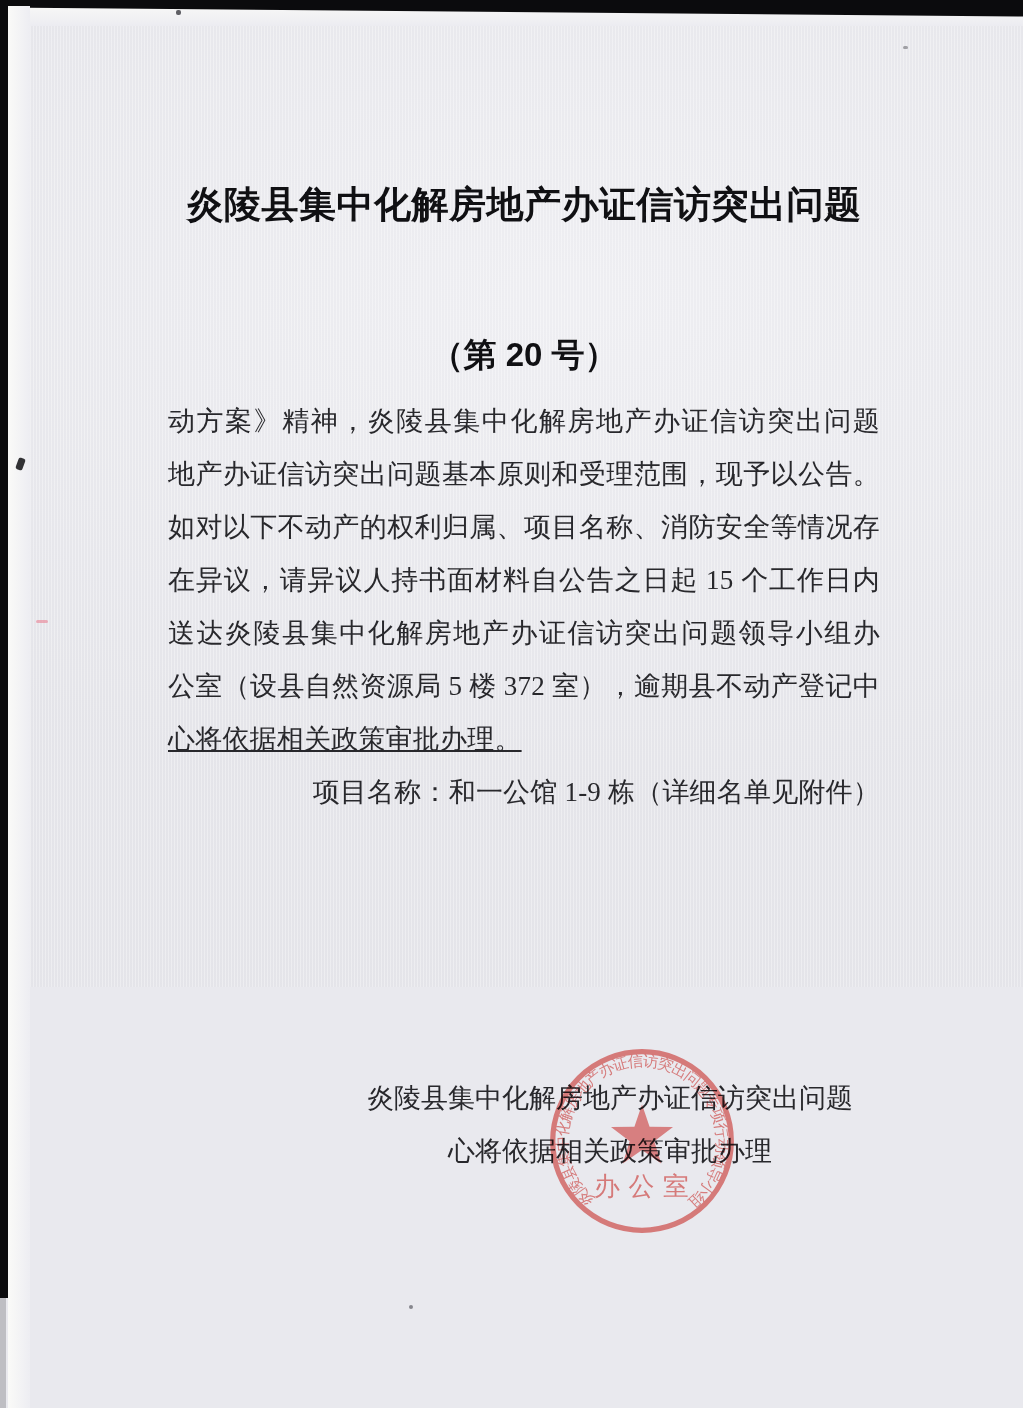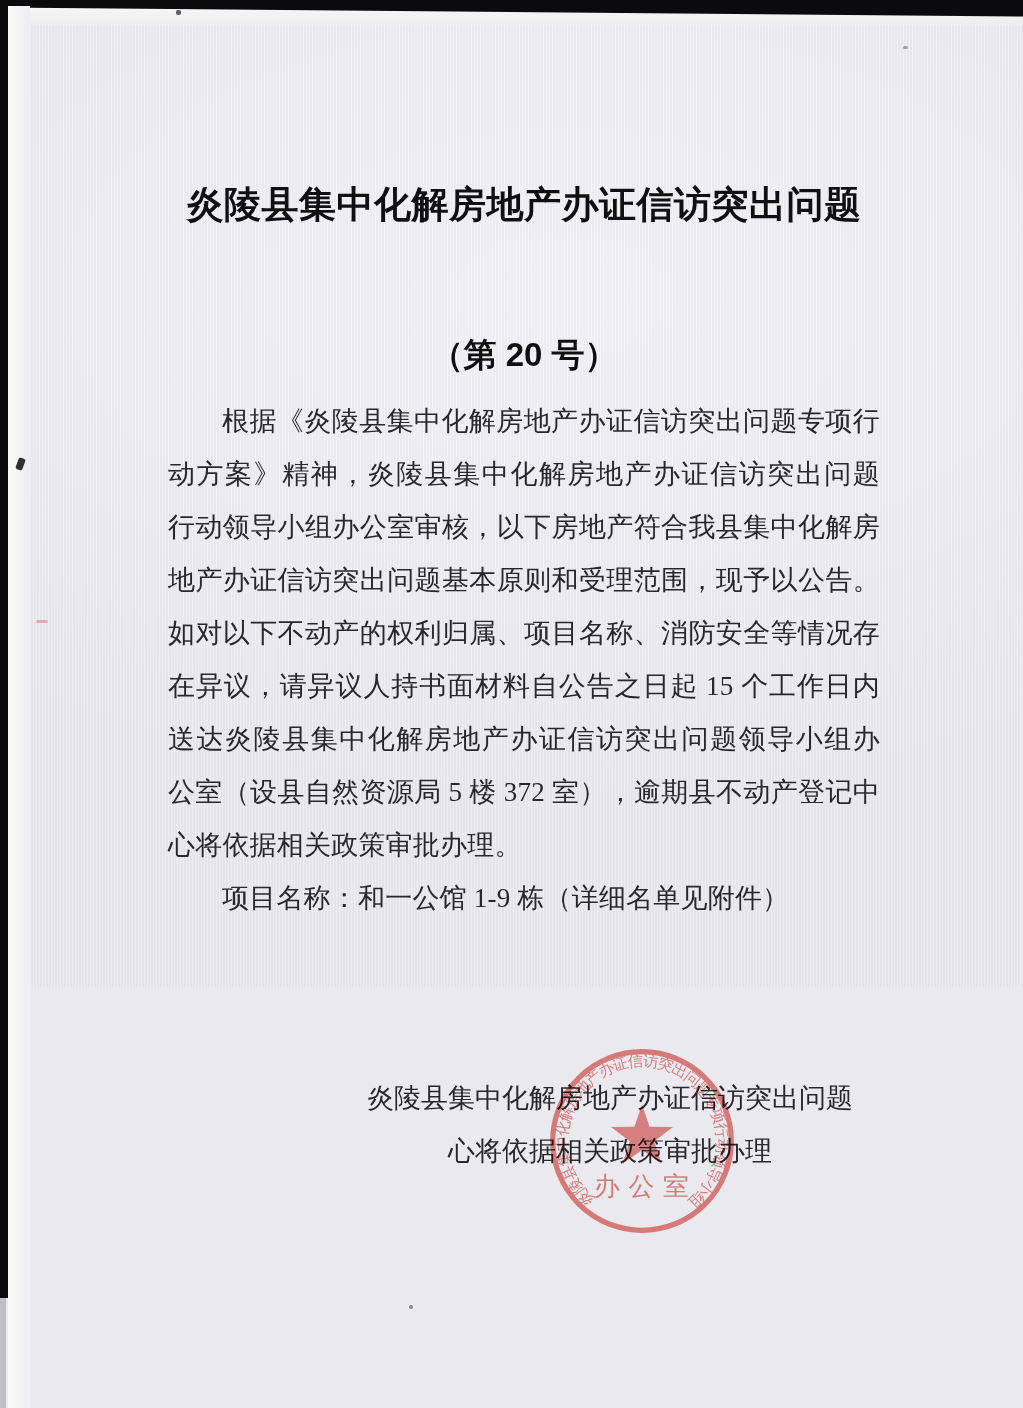--- a/index.html
+++ b/index.html
@@ -76,22 +76,22 @@
     position: absolute; left: 168px; top: 395px; width: 712px;
     font-size: 27px; line-height: 53px; color: #28282c;
     letter-spacing: 0.2px;
   }
   .body-line {
     text-align: justify;
     text-align-last: justify;
     text-justify: inter-character;
   }
   .body-line.first { text-indent: 54px; }
-  .body-line.last { text-align: left; text-align-last: left; }
-  .project-line { text-indent: 54px; text-align: left; }
+  .body-line.last { text-align: left; text-align-last: left; text-decoration: underline; }
+  .project-line { text-indent: 54px; text-align: right; }
 
   .signature-block {
     position: absolute; left: 350px; top: 1072px; width: 520px;
     text-align: center; font-size: 27px; line-height: 53px; color: #28282c;
   }
 
   
   .seal {
     position: absolute; left: 546px; top: 1045px; width: 192px; height: 192px;
     opacity: 0.82;
@@ -111,23 +111,21 @@
   <div class="speck s1"></div>
   <div class="speck s2"></div>
   <div class="speck s3"></div>
   <div class="speck s4"></div>
   <div class="speck s5"></div>
 
   <div class="title-block doc-title-1">炎陵县集中化解房地产办证信访突出问题</div>
   <div class="title-block doc-title-3">（第 20 号）</div>
 
   <div class="body-block">
-    <div class="body-line first">根据《炎陵县集中化解房地产办证信访突出问题专项行</div>
     <div class="body-line">动方案》精神，炎陵县集中化解房地产办证信访突出问题</div>
-    <div class="body-line">行动领导小组办公室审核，以下房地产符合我县集中化解房</div>
     <div class="body-line">地产办证信访突出问题基本原则和受理范围，现予以公告。</div>
     <div class="body-line">如对以下不动产的权利归属、项目名称、消防安全等情况存</div>
     <div class="body-line">在异议，请异议人持书面材料自公告之日起 15 个工作日内</div>
     <div class="body-line">送达炎陵县集中化解房地产办证信访突出问题领导小组办</div>
     <div class="body-line">公室（设县自然资源局 5 楼 372 室），逾期县不动产登记中</div>
     <div class="body-line last">心将依据相关政策审批办理。</div>
     <div class="project-line">项目名称：和一公馆 1-9 栋（详细名单见附件）</div>
   </div>
 
   <div class="signature-block">

